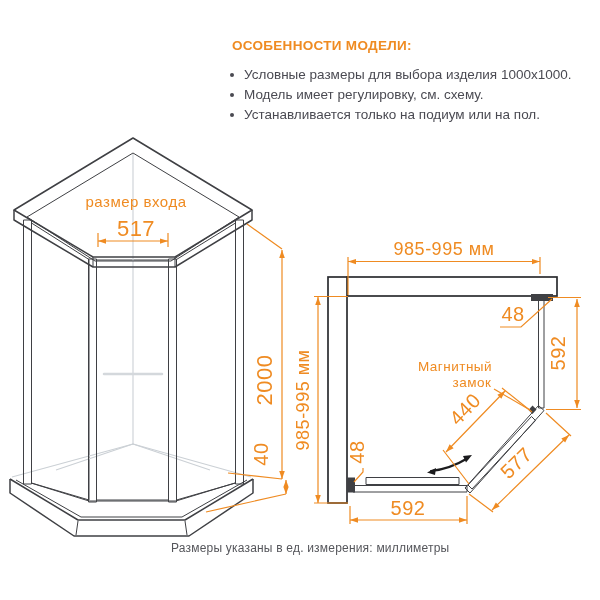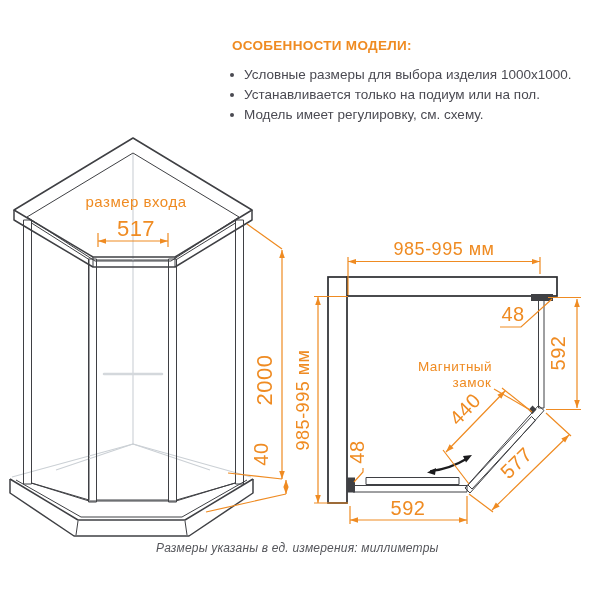--- a/index.html
+++ b/index.html
@@ -31,43 +31,43 @@
   .ln-thin{stroke:#3F4044;stroke-width:1;fill:none;stroke-linejoin:round;}
   .ln-wall{stroke:#2B2C30;stroke-width:1.7;fill:#ffffff;stroke-linejoin:miter;}
   .ln-light{stroke:#CBD0D5;stroke-width:1.1;fill:none;}
   .dim{stroke:#EF8B22;stroke-width:1.2;fill:none;}
   .dim-arrow{fill:#EF8B22;stroke:none;}
   .dark-fill{fill:#3F4044;stroke:none;}
   .blk{stroke:#1C1C1E;stroke-width:2.1;fill:none;stroke-linecap:round;}
   .blk-arrow{fill:#1C1C1E;stroke:none;}
   
   .caption{
-    position:absolute;left:156px;top:541px;
-    color:#55565B;font-size:12px;letter-spacing:.2px;font-style:italic;
+    position:absolute;left:171px;top:541px;
+    color:#55565B;font-size:12px;letter-spacing:.2px;
   }
 </style>
 </head>
 <body>
 
 <div class="stage">
 
   <div class="features">
     <div class="features-title">ОСОБЕННОСТИ МОДЕЛИ:</div>
     <ul class="features-list">
       <li>
         <span class="bullet-dot"></span>
         <span>Условные размеры для выбора изделия 1000x1000.</span>
       </li>
       <li>
         <span class="bullet-dot"></span>
-        <span>Устанавливается только на подиум или на пол.</span>
+        <span>Модель имеет регулировку, см. схему.</span>
       </li>
       <li>
         <span class="bullet-dot"></span>
-        <span>Модель имеет регулировку, см. схему.</span>
+        <span>Устанавливается только на подиум или на пол.</span>
       </li>
     </ul>
   </div>
 
   <svg class="drawing" width="600" height="600" viewBox="0 0 600 600">
 
     <defs>
       <pattern id="hatch" width="46" height="46" patternUnits="userSpaceOnUse">
         <g stroke="#BCC2C8" stroke-width="1.1" stroke-linecap="round">
           <path d="M5,15 L17,2"></path>

